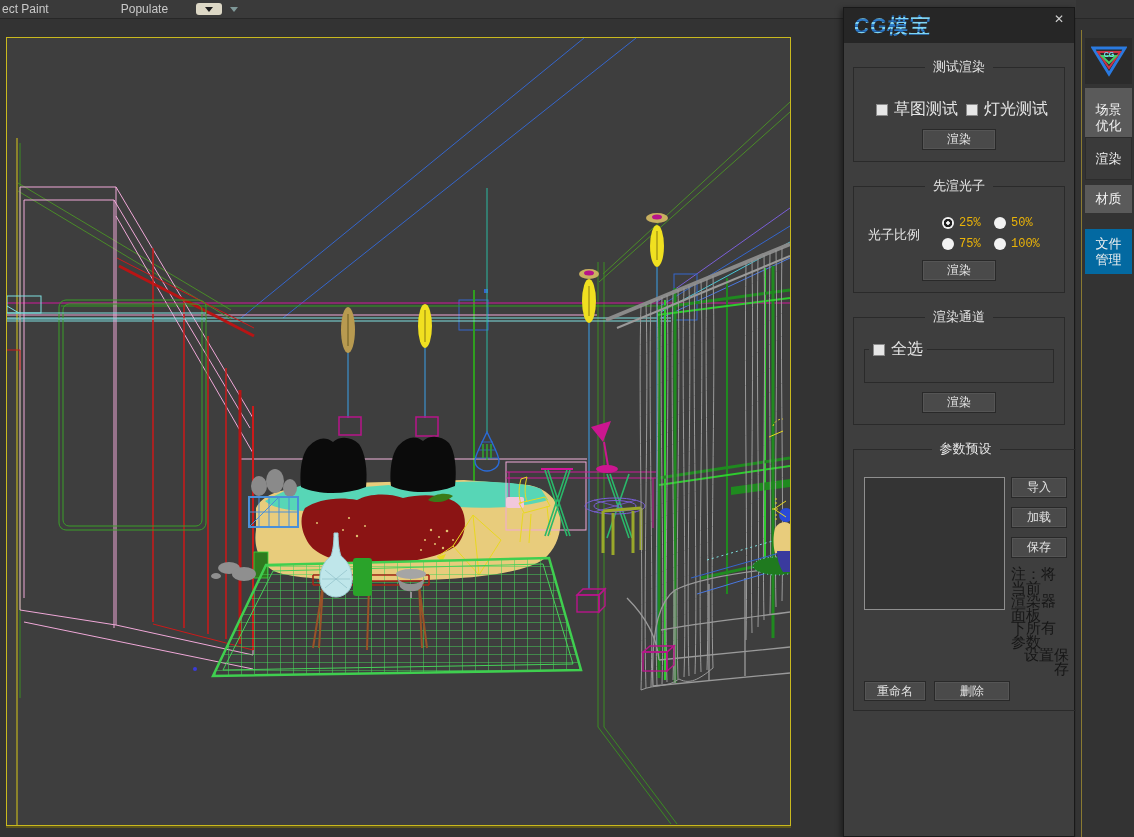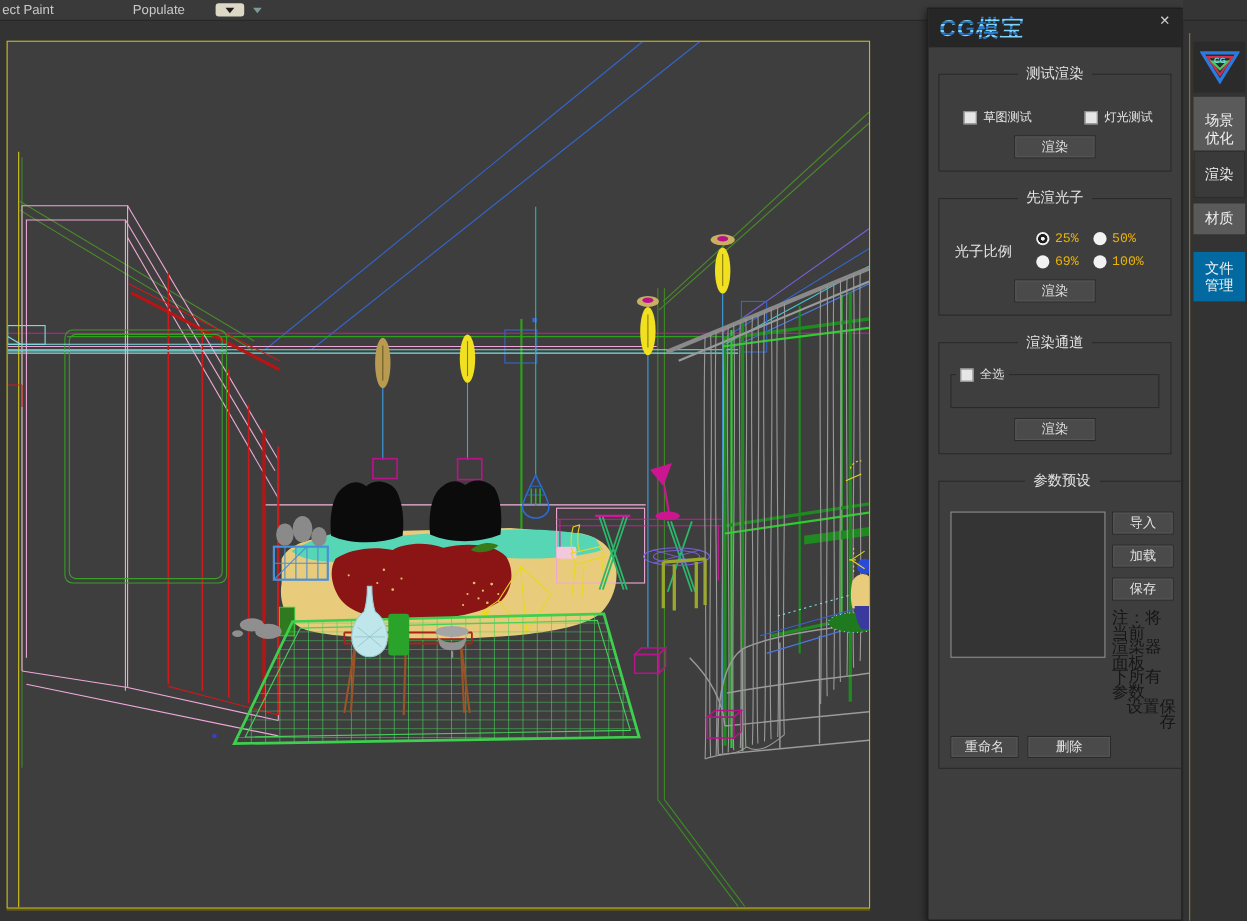--- a/index.html
+++ b/index.html
@@ -30,21 +30,21 @@
     background:repeating-linear-gradient(180deg,#7fd4f4 0 2px,#2f7cc8 2px 4px,#1e5fa8 4px 5px);
     -webkit-background-clip:text; background-clip:text; color:transparent; }
   .close-x { position:absolute; right:8px; top:4px; color:#cfcfcf; font-size:12px;
     width:14px; height:14px; text-align:center; line-height:14px; cursor:default; }
 
   fieldset.grp { border:1px solid #2a2a2a; margin:15px 9px 0 9px; padding:0 0 9px 0; }
   fieldset.grp legend { margin:11px auto; padding:0 8px; color:#e6e6e6; font-size:13px; }
   .row { display:flex; align-items:center; }
   .cb { width:12px; height:12px; background:#e6e6e6; border:1px solid #8a8a8a;
     display:inline-block; margin-right:6px; flex:0 0 auto; }
-  .cb-lab { color:#e6e6e6; font-size:11px; white-space:nowrap; }
+  .cb-lab { color:#e6e6e6; font-size:16px; white-space:nowrap; }
   .rb { width:12px; height:12px; border-radius:50%; background:#f2f2f2;
     display:inline-block; margin-right:5px; flex:0 0 auto; }
   .rb.sel { background:radial-gradient(circle,#f6f6f6 0 1.5px,#1e1e1e 2px 4px,#f2f2f2 4.5px); }
   .btn { background:#4a4a4a; border:1px solid #292929; outline:1px solid #555;
     outline-offset:-2px; color:#e3e3e3; font-size:12px; text-align:center;
     font-family:"Liberation Sans",sans-serif; cursor:default; }
   .render-btn { display:block; width:74px; height:21px; line-height:19px; margin:9px auto 2px auto; }
   .g1-rows { padding:12px 12px 0 14px; }
   .g2-rows { padding:10px 10px 0 14px; display:flex; }
   .photon-label { color:#e6e6e6; font-size:13px; margin-top:10px; }
@@ -380,21 +380,21 @@
         <span class="row">
             <span class="rb sel"></span>
             <span>25%</span>
           </span>
         <span class="row">
             <span class="rb"></span>
             <span>50%</span>
           </span>
         <span class="row">
             <span class="rb"></span>
-            <span>69%</span>
+            <span>75%</span>
           </span>
         <span class="row">
             <span class="rb"></span>
             <span>100%</span>
           </span>
       </span>
     </div>
     <button class="btn render-btn">渲染</button>
   </fieldset>
 

